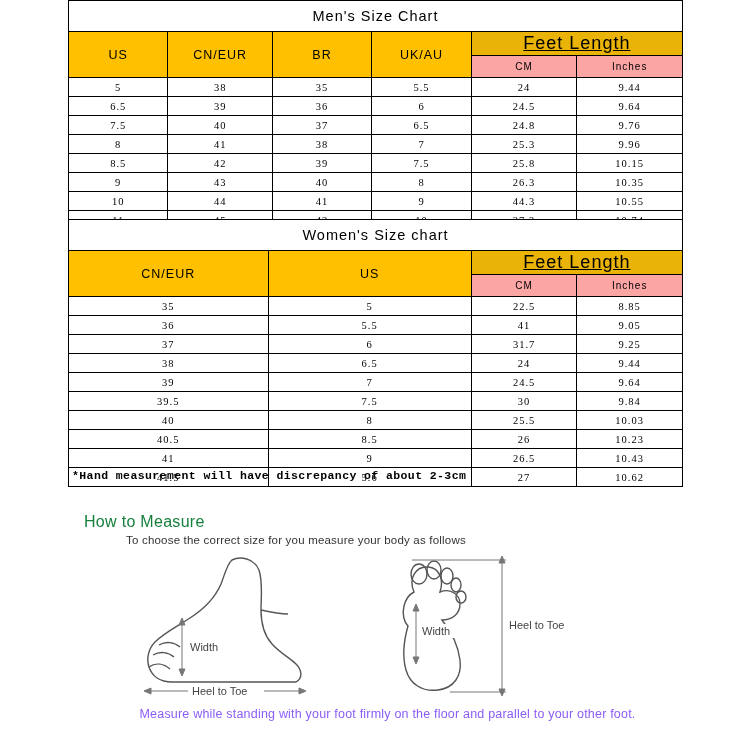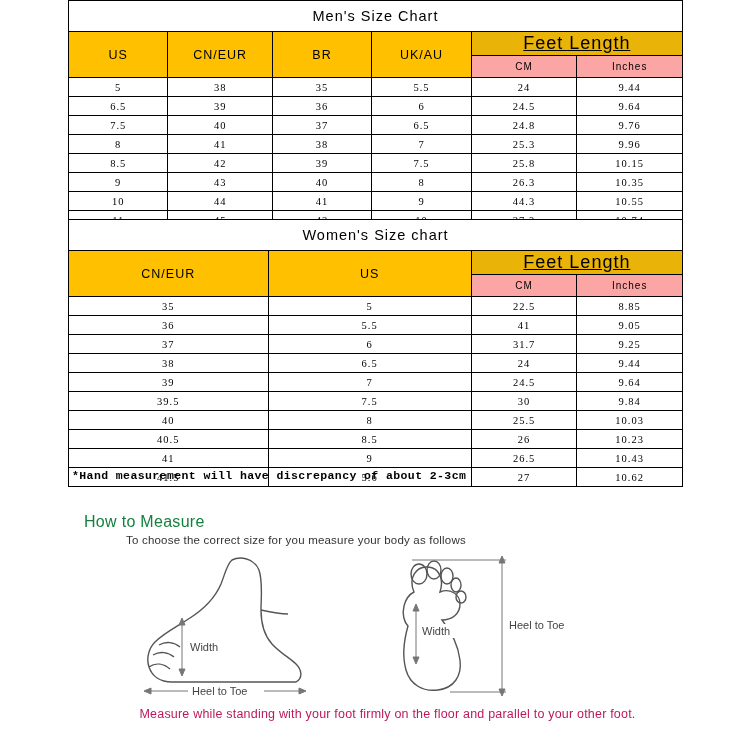--- a/index.html
+++ b/index.html
@@ -107,21 +107,21 @@
     letter-spacing: 0.2px;
     margin-left: 38px;
   }
   .howto-footer {
     position: absolute;
     left: 0;
     right: 0;
     top: 707px;
     text-align: center;
     font-size: 12.5px;
-    color: #be185d;
+    color: #8b5cf6;
     letter-spacing: 0.2px;
     margin-left: 25px;
   }
   .diagram {
     position: absolute;
     left: 120px;
     top: 552px;
     width: 510px;
     height: 150px;
   }

